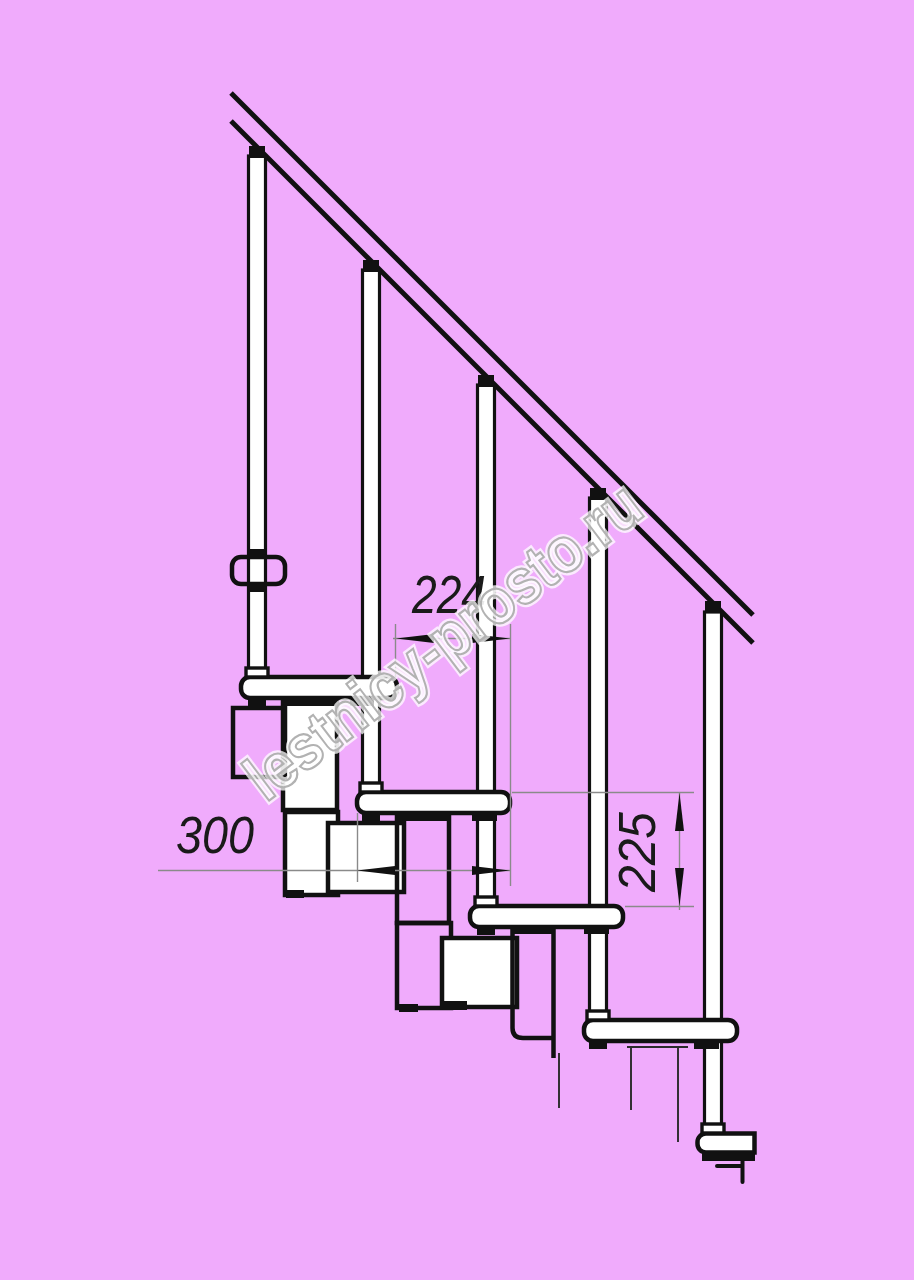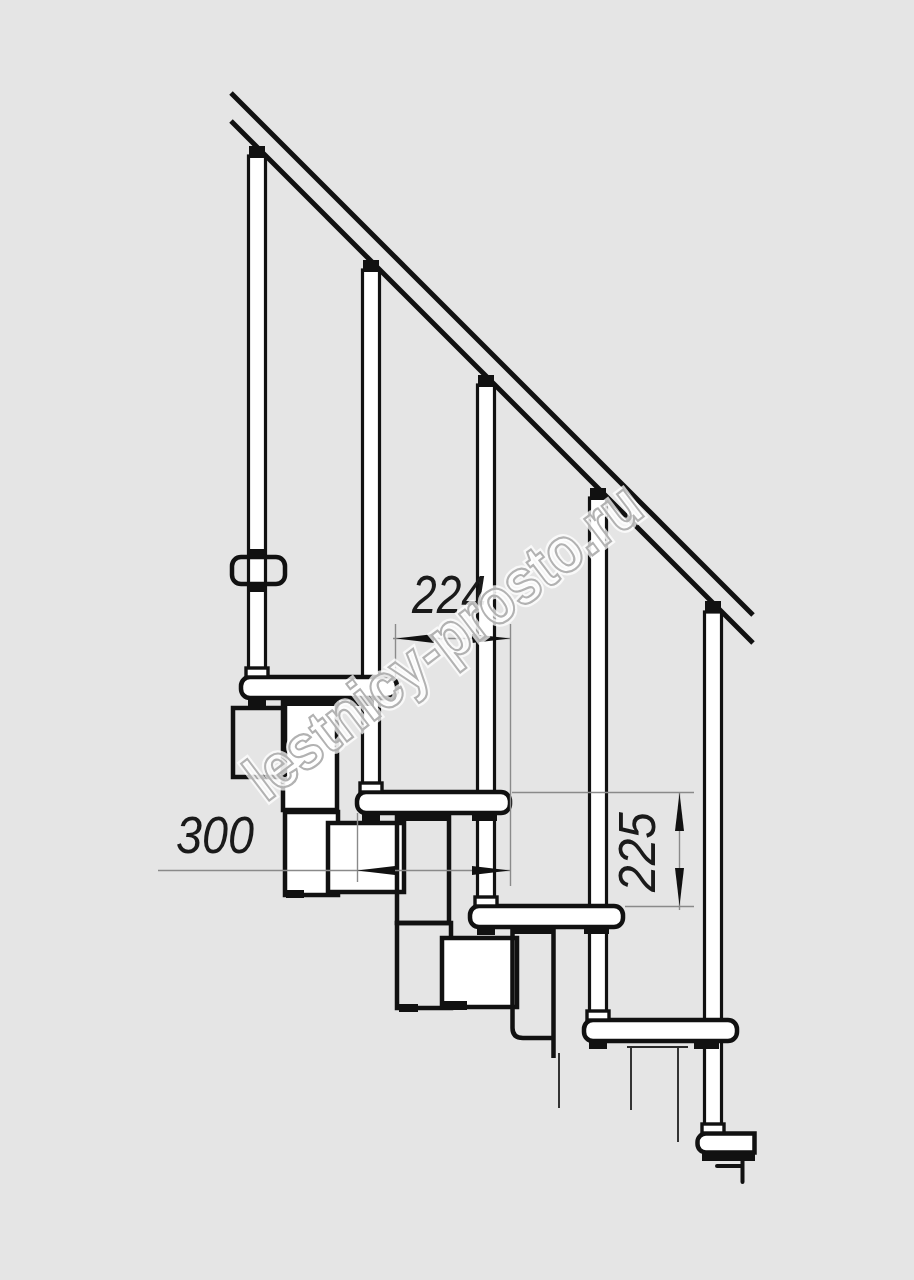--- a/index.html
+++ b/index.html
@@ -1,19 +1,19 @@
 <!DOCTYPE html>
 <html><head>
 <meta charset="utf-8">
 <style>
   html,body{margin:0;padding:0;background:#fff;}
   .canvas{
     position:relative;
     width:914px;height:1280px;
-    background:#e5e5e5;
+    background:#f0abfc;
     overflow:hidden;
     font-family:"Liberation Sans",sans-serif;
   }
   svg{display:block;}
   .outline{fill:none;stroke:#111;stroke-width:4.5;}
   .outline-white{fill:#fff;stroke:#111;stroke-width:4.5;}
   .baluster{fill:#fff;stroke:#111;stroke-width:3.2;}
   .collar{fill:#fff;stroke:#111;stroke-width:3.4;}
   .solid{fill:#111;stroke:none;}
   .rail{stroke:#111;stroke-width:5;fill:none;stroke-linecap:butt;}

